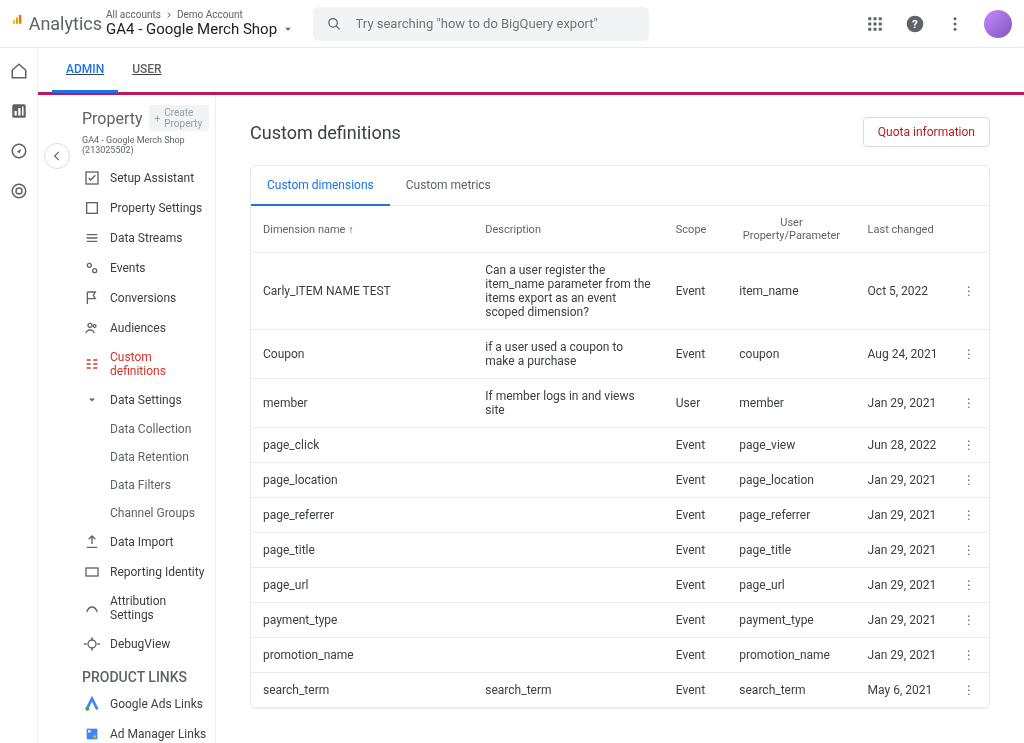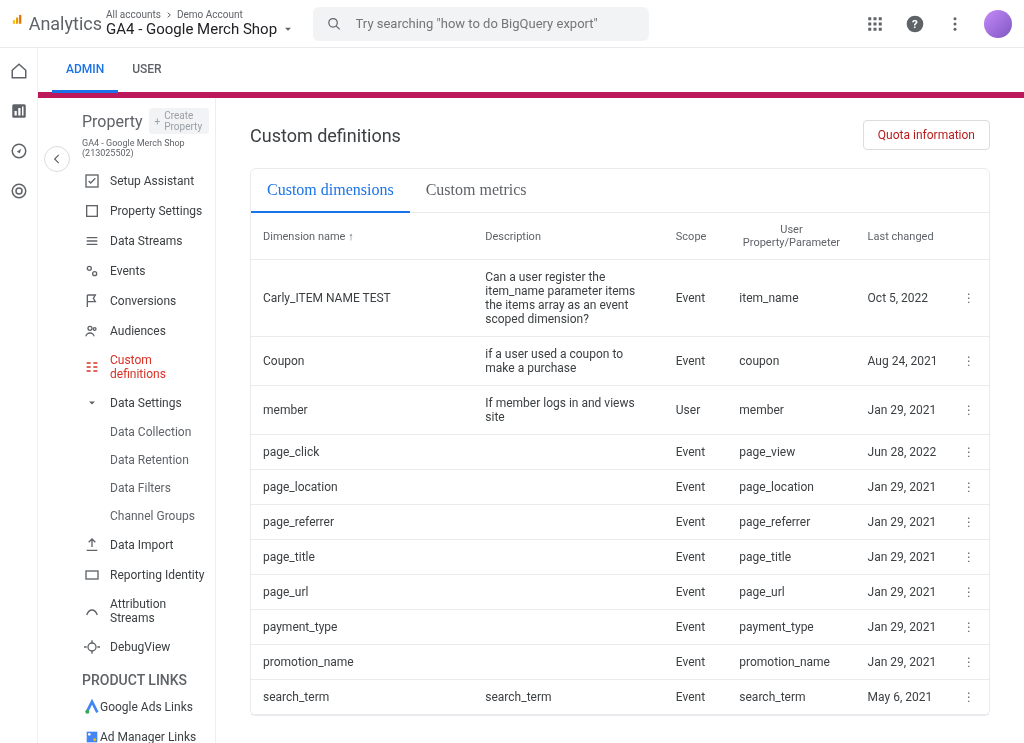--- a/index.html
+++ b/index.html
@@ -16,49 +16,49 @@
 .search-bar input { border: none; background: transparent; outline: none; font-size: 13px; color: #5f6368; width: 100%; }
 .header-right { margin-left: auto; display: flex; align-items: center; gap: 18px; }
 .icon-btn { width: 22px; height: 22px; color: #5f6368; cursor: pointer; display:flex; align-items:center; justify-content:center;}
 .avatar { width: 28px; height: 28px; border-radius: 50%; background: linear-gradient(135deg,#c58af9,#7e57c2); }
 
 .main { display: flex; height: calc(100% - 48px); }
 .rail { width: 38px; background: #fff; border-right: 1px solid #f1f1f1; display: flex; flex-direction: column; align-items: center; padding-top: 14px; gap: 22px; }
 .rail .ri { width: 18px; height: 18px; color: #5f6368; }
 
 .content { flex: 1; display: flex; flex-direction: column; }
-.tabs-row { display: flex; border-bottom: 6px solid #be185d; padding-left: 14px; }
+.tabs-row { display: flex; border-bottom: 3px solid #be185d; padding-left: 14px; text-decoration: underline; }
 .tab { padding: 14px 14px; font-size: 12px; color: #5f6368; cursor: pointer; font-weight: 500;}
 .tab.active { color: #1a73e8; border-bottom: 3px solid #1a73e8; margin-bottom: -1px; }
 
 .admin-body { display: flex; flex: 1; overflow: hidden;}
 .admin-side-wrap { display:flex; }
 .collapse-col { width: 38px; display: flex; justify-content: center; padding-top: 48px;}
 .collapse-btn { width: 26px; height: 26px; border: 1px solid #dadce0; border-radius: 50%; display: flex; align-items: center; justify-content: center; }
 .admin-side { width: 140px; padding: 10px 6px; font-size: 12px; border-right: 1px solid #eee; height: 100%; overflow-y: auto;}
 .prop-top { display: flex; align-items: center; gap: 6px; }
 .prop-label { font-size: 16px; color: #5f6368; }
 .create-btn { background: #f1f3f4; border-radius: 3px; padding: 2px 6px; font-size: 10px; color: #9aa0a6; display:flex; gap:4px; align-items:center;}
 .prop-path { font-size: 9px; color: #5f6368; margin-top: 4px; }
 .side-item { display: flex; align-items: center; gap: 10px; padding: 7px 2px; font-size: 12px; color: #3c4043; cursor:pointer;}
 .side-item.selected { color: #d93025; }
 .side-item .mi { width: 16px; height: 16px; color: #5f6368; flex-shrink:0; display:flex; align-items:center; justify-content:center;}
 .side-item.selected .mi { color: #d93025; }
 .side-sub { padding: 7px 2px 7px 28px; font-size: 12px; color: #5f6368; cursor:pointer;}
 .section-label { font-size: 14px; color: #5f6368; margin: 10px 0 4px; font-weight: 500; }
-.pl-item { display: flex; align-items: center; gap: 0; padding: 7px 2px; font-size: 12px; color: #3c4043;}
+.pl-item { display: flex; align-items: center; gap: 10px; padding: 7px 2px; font-size: 12px; color: #3c4043;}
 .pl-icon { width: 16px; height: 16px; flex-shrink:0;}
 
 .page-content { flex: 1; padding: 22px 34px; overflow-y: auto;}
 .page-head { display: flex; align-items: center; justify-content: space-between; margin-bottom: 18px;}
 .page-title { font-size: 18px; color: #3c4043; }
 .quota-btn { border: 1px solid #dadce0; border-radius: 4px; padding: 7px 14px; font-size: 12px; color: #b91c1c; cursor:pointer; }
 .card { border: 1px solid #e8eaed; border-radius: 6px; }
 .card-tabs { display: flex; border-bottom: 1px solid #e8eaed; }
-.card-tab { padding: 12px 16px; font-size: 16px; color: #5f6368; cursor:pointer;font-family:Liberation Serif, serif;}
+.card-tab { padding: 12px 16px; font-size: 12px; color: #5f6368; cursor:pointer;}
 .card-tab.active { color: #1a73e8; border-bottom: 2px solid #1a73e8; margin-bottom:-1px;}
 table { width: 100%; border-collapse: collapse; }
 th { text-align: left; font-size: 11px; color: #5f6368; font-weight: 400; padding: 10px 12px; border-bottom: 1px solid #e8eaed; }
 th.up { position:relative; }
 td { font-size: 12px; color: #3c4043; padding: 10px 12px; border-bottom: 1px solid #e8eaed; vertical-align: middle; }
 .col-name { width: 210px; }
 .col-desc { width: 180px; }
 .col-scope { width: 60px; }
 .col-prop { width: 100px; }
 .col-date { width: 90px; }
@@ -276,21 +276,21 @@
                 </svg>
               </span>
               <span>Reporting Identity</span>
             </div>
           <div class="side-item">
               <span class="mi">
                 <svg viewBox="0 0 24 24" width="16" height="16">
                   <path d="M4 18c4-10 12-10 16 0" stroke="#5f6368" stroke-width="2" fill="none"></path>
                 </svg>
               </span>
-              <span>Attribution Streams</span>
+              <span>Attribution Settings</span>
             </div>
           <div class="side-item">
               <span class="mi">
                 <svg viewBox="0 0 24 24" width="16" height="16">
                   <circle cx="12" cy="12" r="6" stroke="#5f6368" stroke-width="2" fill="none"></circle>
                   <path d="M12 2v4M12 18v4M4 12H0M24 12h-4" stroke="#5f6368" stroke-width="2"></path>
                 </svg>
               </span>
               <span>DebugView</span>
             </div>
@@ -340,21 +340,21 @@
                     <div>User</div>
                     <div>Property/Parameter</div>
                   </th>
                 <th class="col-date">Last changed</th>
                 <th class="col-act"></th>
               </tr>
             </thead>
             <tbody id="rows">
                 <tr>
                   <td class="col-name">Carly_ITEM NAME TEST</td>
-                  <td class="col-desc">Can a user register the item_name parameter items the items array as an event scoped dimension?</td>
+                  <td class="col-desc">Can a user register the item_name parameter from the items export as an event scoped dimension?</td>
                   <td class="col-scope">Event</td>
                   <td class="col-prop">item_name</td>
                   <td class="col-date">Oct 5, 2022</td>
                   <td class="col-act"><span class="dots">⋮</span></td>
                 </tr>
                 <tr>
                   <td class="col-name">Coupon</td>
                   <td class="col-desc">if a user used a coupon to make a purchase</td>
                   <td class="col-scope">Event</td>
                   <td class="col-prop">coupon</td>

